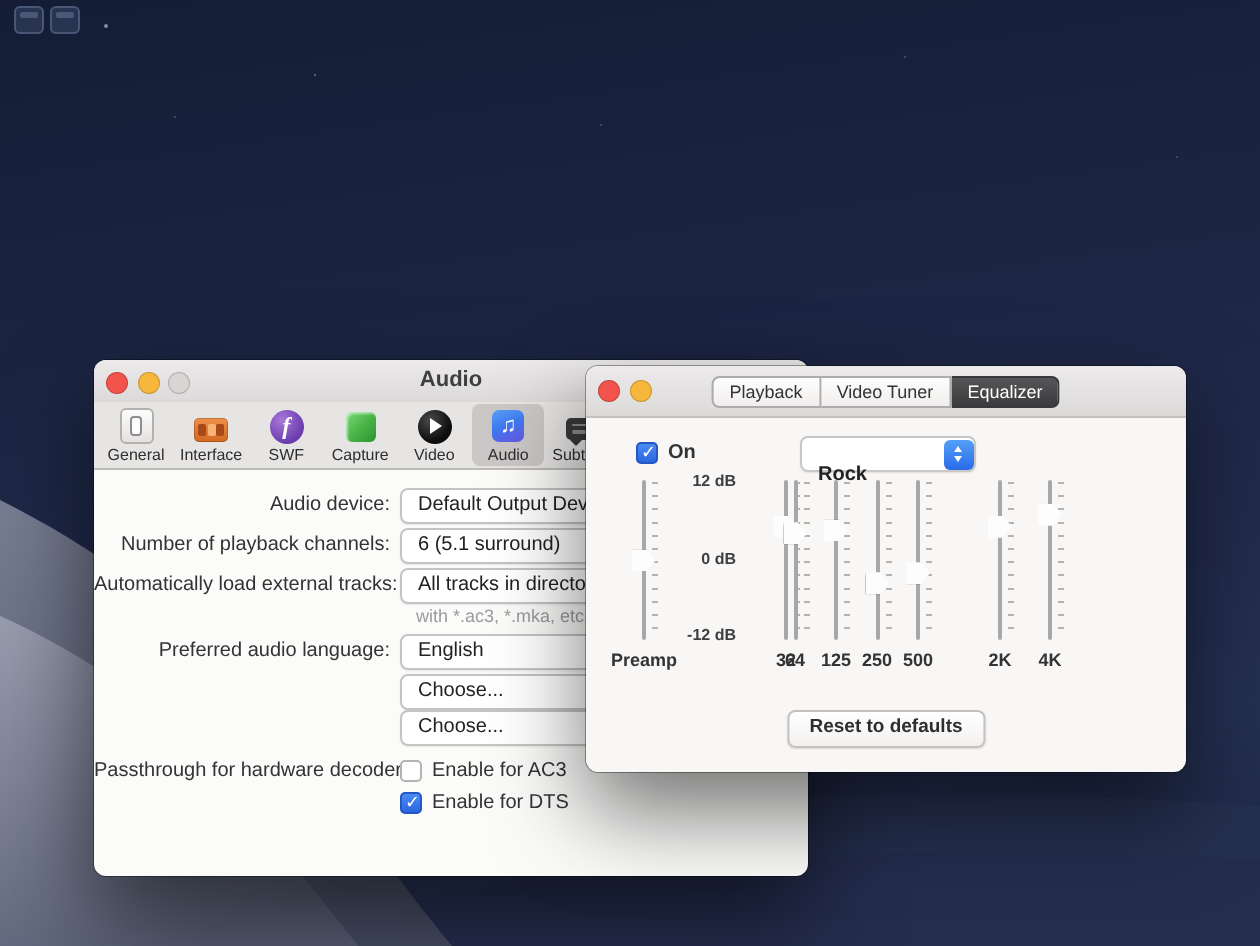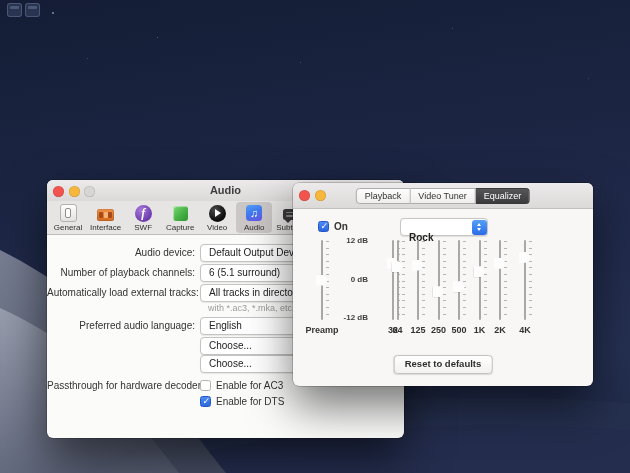--- a/index.html
+++ b/index.html
@@ -313,26 +313,20 @@
           <span class="eq-ticks"></span>
         <span class="eq-thumb" style="top: 46.1667px;"></span>
         <span class="eq-band-label">250</span>
       </div>
       <div class="eq-slider" style="left:156px">
         <span class="eq-track"></span>
           <span class="eq-ticks"></span>
         <span class="eq-thumb" style="top: 41.1667px;"></span>
         <span class="eq-band-label">500</span>
       </div>
-      <div class="eq-slider" style="left:176.5px">
-        <span class="eq-track"></span>
-          <span class="eq-ticks"></span>
-        <span class="eq-thumb" style="top: 26.1667px;"></span>
-        <span class="eq-band-label">1K</span>
-      </div>
       <div class="eq-slider" style="left:197px">
         <span class="eq-track"></span>
           <span class="eq-ticks"></span>
         <span class="eq-thumb" style="top: 17.8333px;"></span>
         <span class="eq-band-label">2K</span>
       </div>
       <div class="eq-slider" style="left:222px">
         <span class="eq-track"></span>
           <span class="eq-ticks"></span>
         <span class="eq-thumb" style="top: 11.8333px;"></span>

